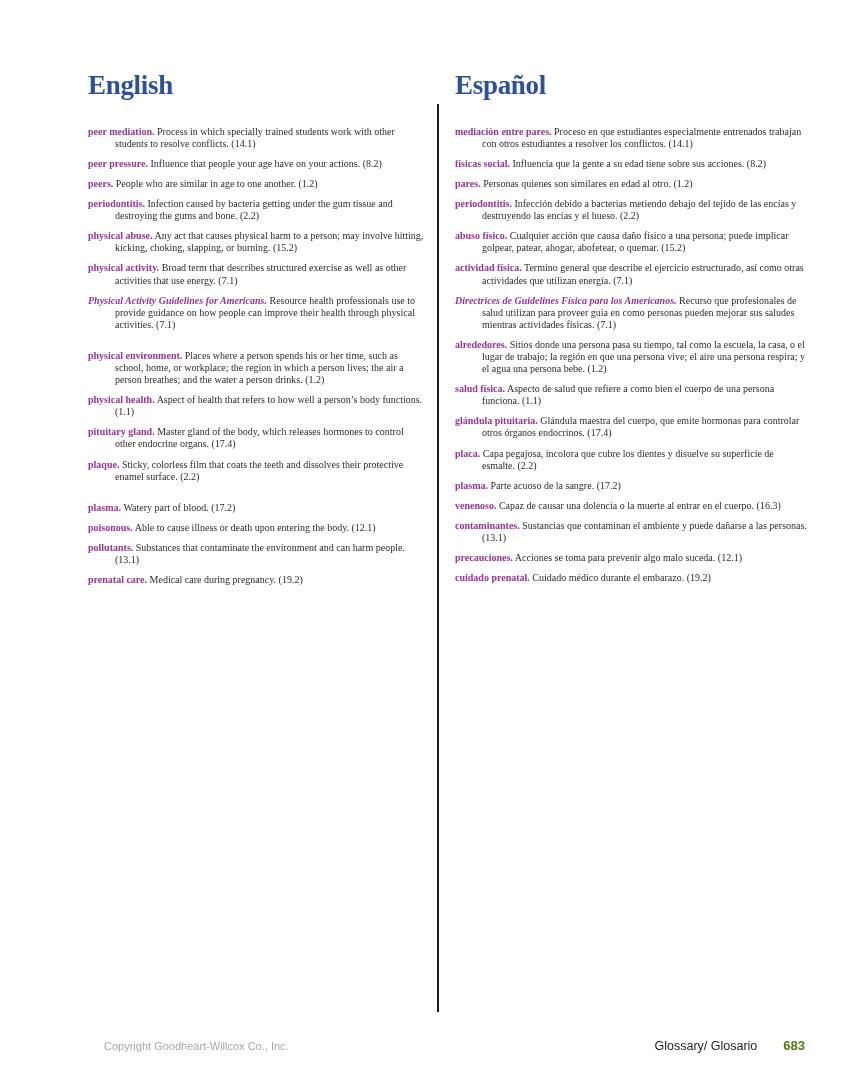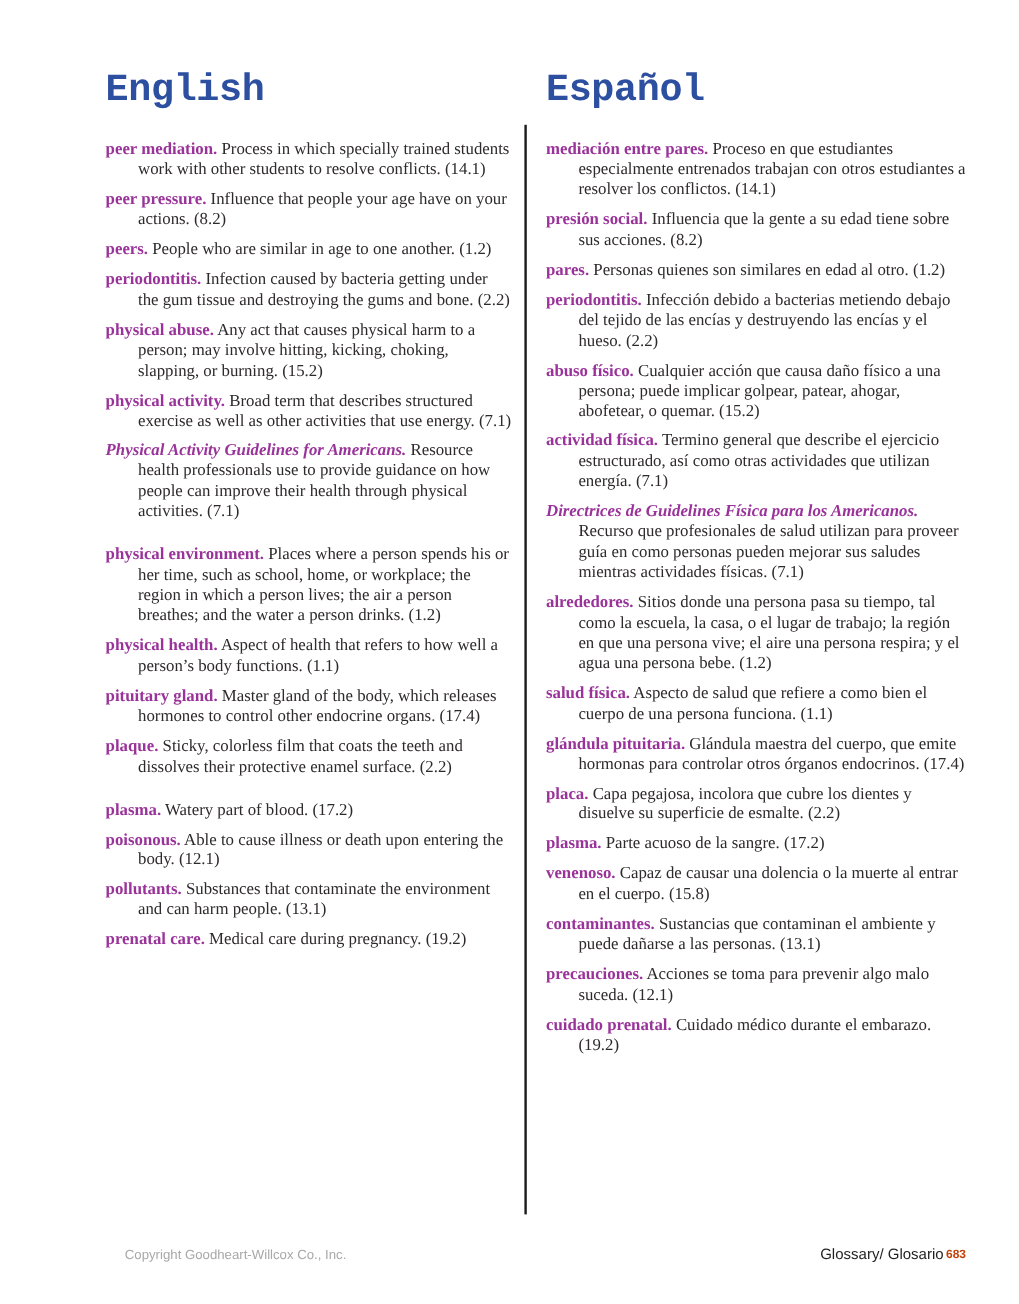--- a/index.html
+++ b/index.html
@@ -7,57 +7,57 @@
     width: 849px; height: 1087px;
     background: #ffffff;
     position: relative;
     font-family: "Liberation Serif", serif;
     overflow: hidden;
   }
   .col { position: absolute; top: 57px; }
   .col-en { left: 88px; width: 338px; }
   .col-es { left: 455px; width: 352px; }
   .col-title {
-    font-family: Liberation Mono, monospace;
+    font-family: Liberation Serif, serif;
     font-weight: 700;
-    font-size: 32px;
+    font-size: 27px;
     line-height: 1.1;
     color: var(--header-blue, #2d4fa0);
-    margin: 0 0 25px 0;
+    margin: 14px 0 25px 0;
     letter-spacing: -0.3px;
   }
   .entries { display: block; }
   .entry {
     margin: 0 0 8px 0;
     padding-left: 27px;
     text-indent: -27px;
-    font-size: 14px;
+    font-size: 10px;
     line-height: 1.21;
     color: var(--body-text, #2e2a2c);
   }
   .entry.space-before { margin-top: 19px; }
   .term { font-weight: 700; color: var(--term-purple, #993399); }
   .term.italic { font-style: italic; }
   .def { font-weight: 400; }
   .divider {
     position: absolute;
     left: 437px; top: 104px;
     width: 2px; height: 908px;
     background: var(--divider, #1c1c1c);
   }
   .footer {
     position: absolute;
     left: 88px; right: 44px; top: 1038px;
     display: flex; justify-content: space-between; align-items: baseline;
     font-family: "Liberation Sans", sans-serif;
   }
   .copyright { font-size: 11px; color: var(--copyright-gray, #a8a8a8); margin-left: 16px; }
-  .footer-right { display: flex; gap: 2px; align-items: center; }
+  .footer-right { display: flex; gap: 26px; align-items: flex-end; }
   .section-label { font-size: 12.5px; color: #1f1f1f; }
-  .page-number { font-size: 10px; font-weight: 700; color: #c2410c; }
+  .page-number { font-size: 13px; font-weight: 700; color: #4d7c0f; }
 </style>
 </head>
 <body>
 
 <div class="col col-en">
   <h1 class="col-title">English</h1>
   <div class="entries">
       <p class="entry"><span class="term">peer mediation.</span><span class="def"> Process in which specially trained students work with other students to resolve conflicts. (14.1)</span></p>
       <p class="entry"><span class="term">peer pressure.</span><span class="def"> Influence that people your age have on your actions. (8.2)</span></p>
       <p class="entry"><span class="term">peers.</span><span class="def"> People who are similar in age to one another. (1.2)</span></p>
@@ -75,32 +75,32 @@
       <p class="entry"><span class="term">prenatal care.</span><span class="def"> Medical care during pregnancy. (19.2)</span></p>
     </div>
 </div>
 
 <div class="divider"></div>
 
 <div class="col col-es">
   <h1 class="col-title">Español</h1>
   <div class="entries">
       <p class="entry"><span class="term">mediación entre pares.</span><span class="def"> Proceso en que estudiantes especialmente entrenados trabajan con otros estudiantes a resolver los conflictos. (14.1)</span></p>
-      <p class="entry"><span class="term">presión social.</span><span class="def"> Influencia que la gente a su edad tiene sobre sus acciones. (8.2)</span></p>
+      <p class="entry"><span class="term">físicas social.</span><span class="def"> Influencia que la gente a su edad tiene sobre sus acciones. (8.2)</span></p>
       <p class="entry"><span class="term">pares.</span><span class="def"> Personas quienes son similares en edad al otro. (1.2)</span></p>
       <p class="entry"><span class="term">periodontitis.</span><span class="def"> Infección debido a bacterias metiendo debajo del tejido de las encías y destruyendo las encías y el hueso. (2.2)</span></p>
       <p class="entry"><span class="term">abuso físico.</span><span class="def"> Cualquier acción que causa daño físico a una persona; puede implicar golpear, patear, ahogar, abofetear, o quemar. (15.2)</span></p>
       <p class="entry"><span class="term">actividad física.</span><span class="def"> Termino general que describe el ejercicio estructurado, así como otras actividades que utilizan energía. (7.1)</span></p>
       <p class="entry"><span class="term italic">Directrices de Guidelines Física para los Americanos.</span><span class="def"> Recurso que profesionales de salud utilizan para proveer guía en como personas pueden mejorar sus saludes mientras actividades físicas. (7.1)</span></p>
       <p class="entry"><span class="term">alrededores.</span><span class="def"> Sitios donde una persona pasa su tiempo, tal como la escuela, la casa, o el lugar de trabajo; la región en que una persona vive; el aire una persona respira; y el agua una persona bebe. (1.2)</span></p>
       <p class="entry"><span class="term">salud física.</span><span class="def"> Aspecto de salud que refiere a como bien el cuerpo de una persona funciona. (1.1)</span></p>
       <p class="entry"><span class="term">glándula pituitaria.</span><span class="def"> Glándula maestra del cuerpo, que emite hormonas para controlar otros órganos endocrinos. (17.4)</span></p>
       <p class="entry"><span class="term">placa.</span><span class="def"> Capa pegajosa, incolora que cubre los dientes y disuelve su superficie de esmalte. (2.2)</span></p>
       <p class="entry"><span class="term">plasma.</span><span class="def"> Parte acuoso de la sangre. (17.2)</span></p>
-      <p class="entry"><span class="term">venenoso.</span><span class="def"> Capaz de causar una dolencia o la muerte al entrar en el cuerpo. (15.8)</span></p>
+      <p class="entry"><span class="term">venenoso.</span><span class="def"> Capaz de causar una dolencia o la muerte al entrar en el cuerpo. (16.3)</span></p>
       <p class="entry"><span class="term">contaminantes.</span><span class="def"> Sustancias que contaminan el ambiente y puede dañarse a las personas. (13.1)</span></p>
       <p class="entry"><span class="term">precauciones.</span><span class="def"> Acciones se toma para prevenir algo malo suceda. (12.1)</span></p>
       <p class="entry"><span class="term">cuidado prenatal.</span><span class="def"> Cuidado médico durante el embarazo. (19.2)</span></p>
     </div>
 </div>
 
 <div class="footer">
   <span class="copyright">Copyright Goodheart-Willcox Co., Inc.</span>
   <span class="footer-right">
     <span class="section-label">Glossary/ Glosario</span>

